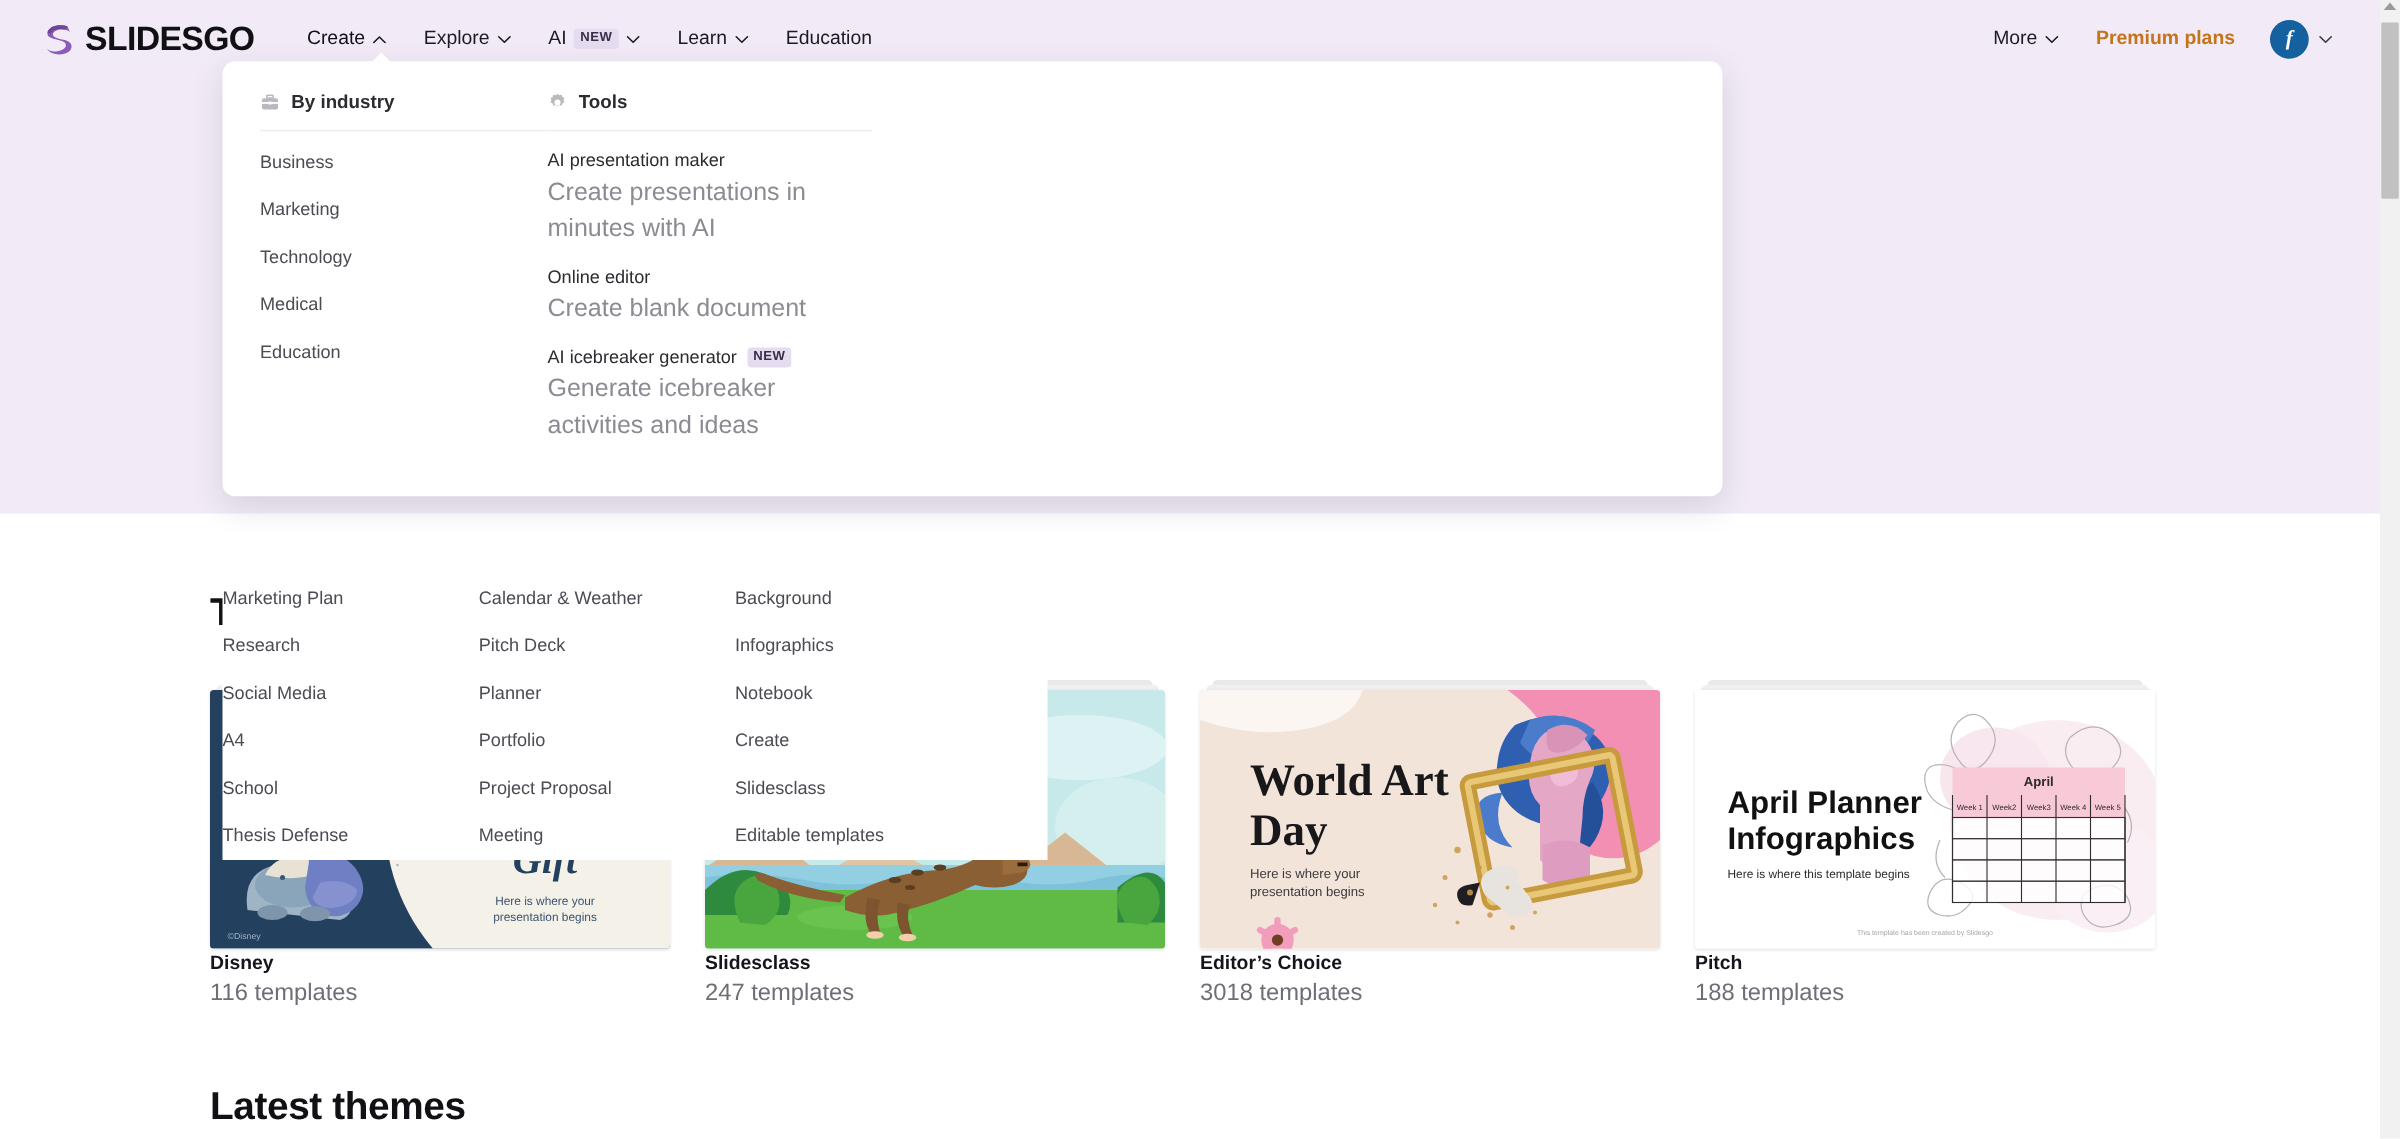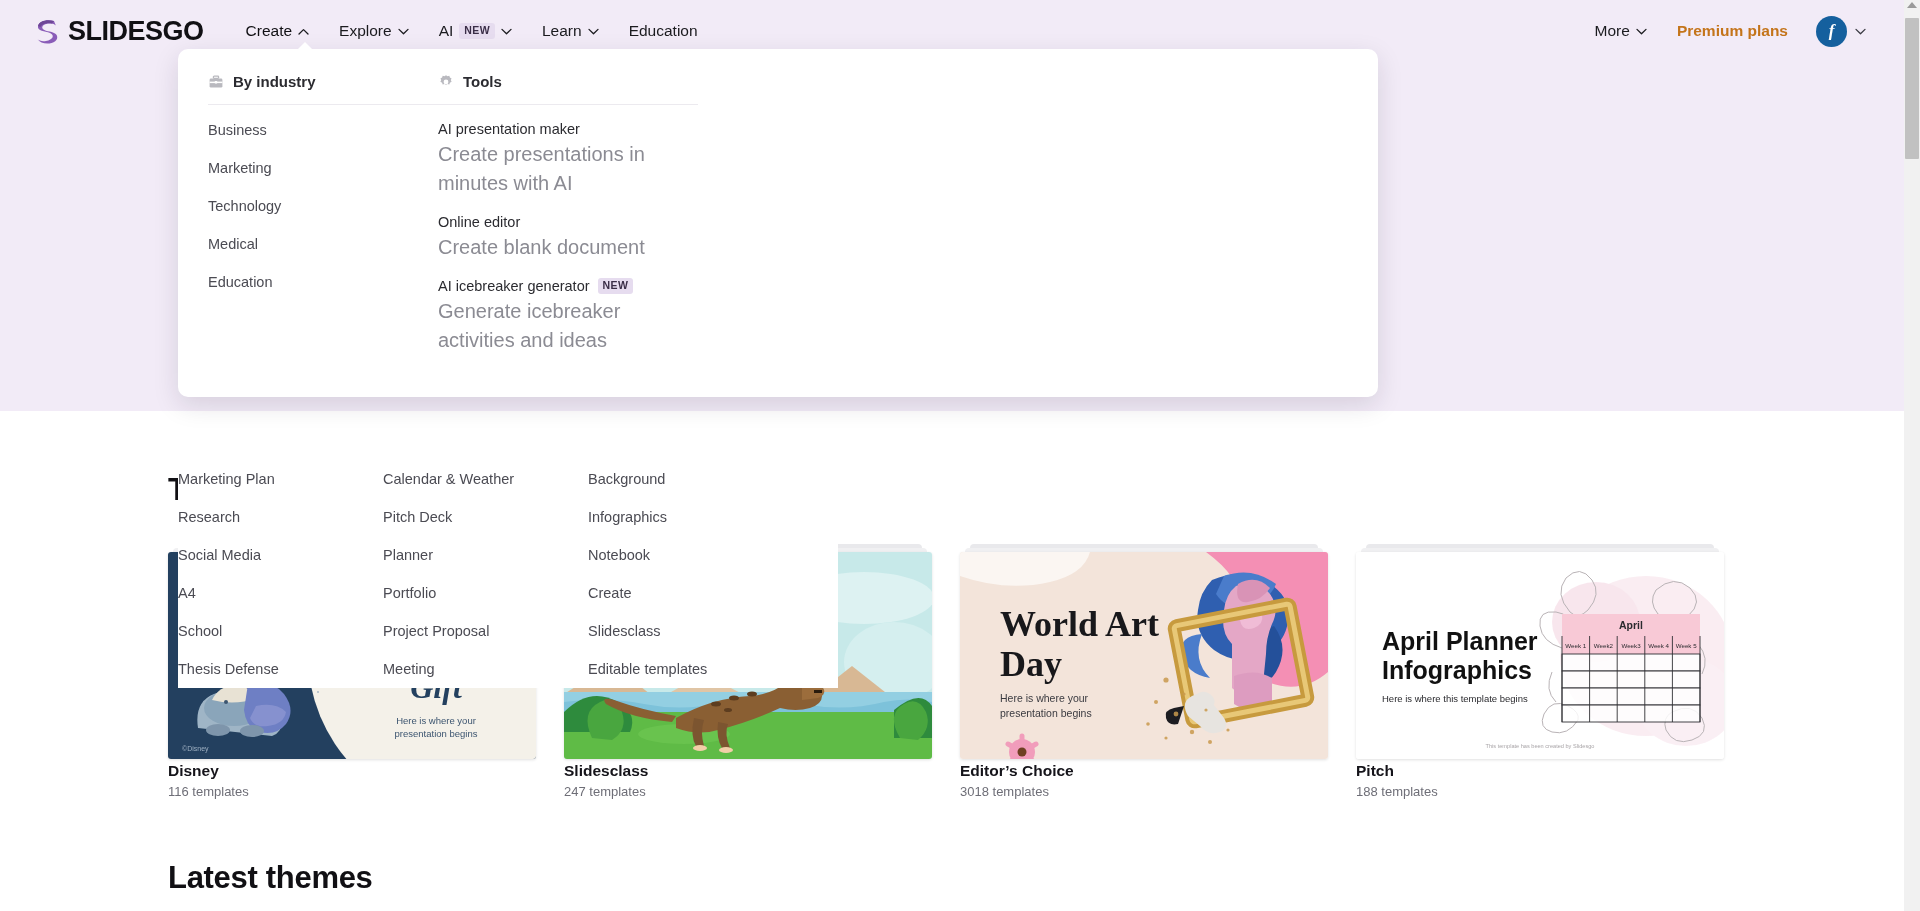--- a/index.html
+++ b/index.html
@@ -127,21 +127,21 @@
     position:absolute; left: 10px; right: 10px; top: 0; height: 12px;
     background: #e9e9ec; border-radius: 4px 4px 0 0;
   }
   .stack2 { left: 5px; right: 5px; top: 4px; background: #f0f0f2; }
   .thumb {
     position:absolute; left: 0; top: 8px; width: 368px; height: 207px;
     border-radius: 3px; overflow: hidden;
     box-shadow: 0 1px 3px rgba(0,0,0,.12);
   }
   .card-title { font-size: 15.5px; font-weight: 700; color:#15141a; margin-top: 17px;}
-  .card-sub { font-size: 13px; color: #6e6e77; margin-top: 4px; }
+  .card-sub { font-size: 19px; color: #6e6e77; margin-top: 4px; }
 
   
   .scrollbar {
     position: absolute; right: 0; top: 0; width: 16px; height: 911px;
     background: #f1f1f1; z-index: 20;
   }
   .sb-up {
     position:absolute; top:2px; left:3px; width:0;height:0;
     border-left:5px solid transparent;border-right:5px solid transparent;
     border-bottom:6px solid #9a9a9a; cursor:pointer;

